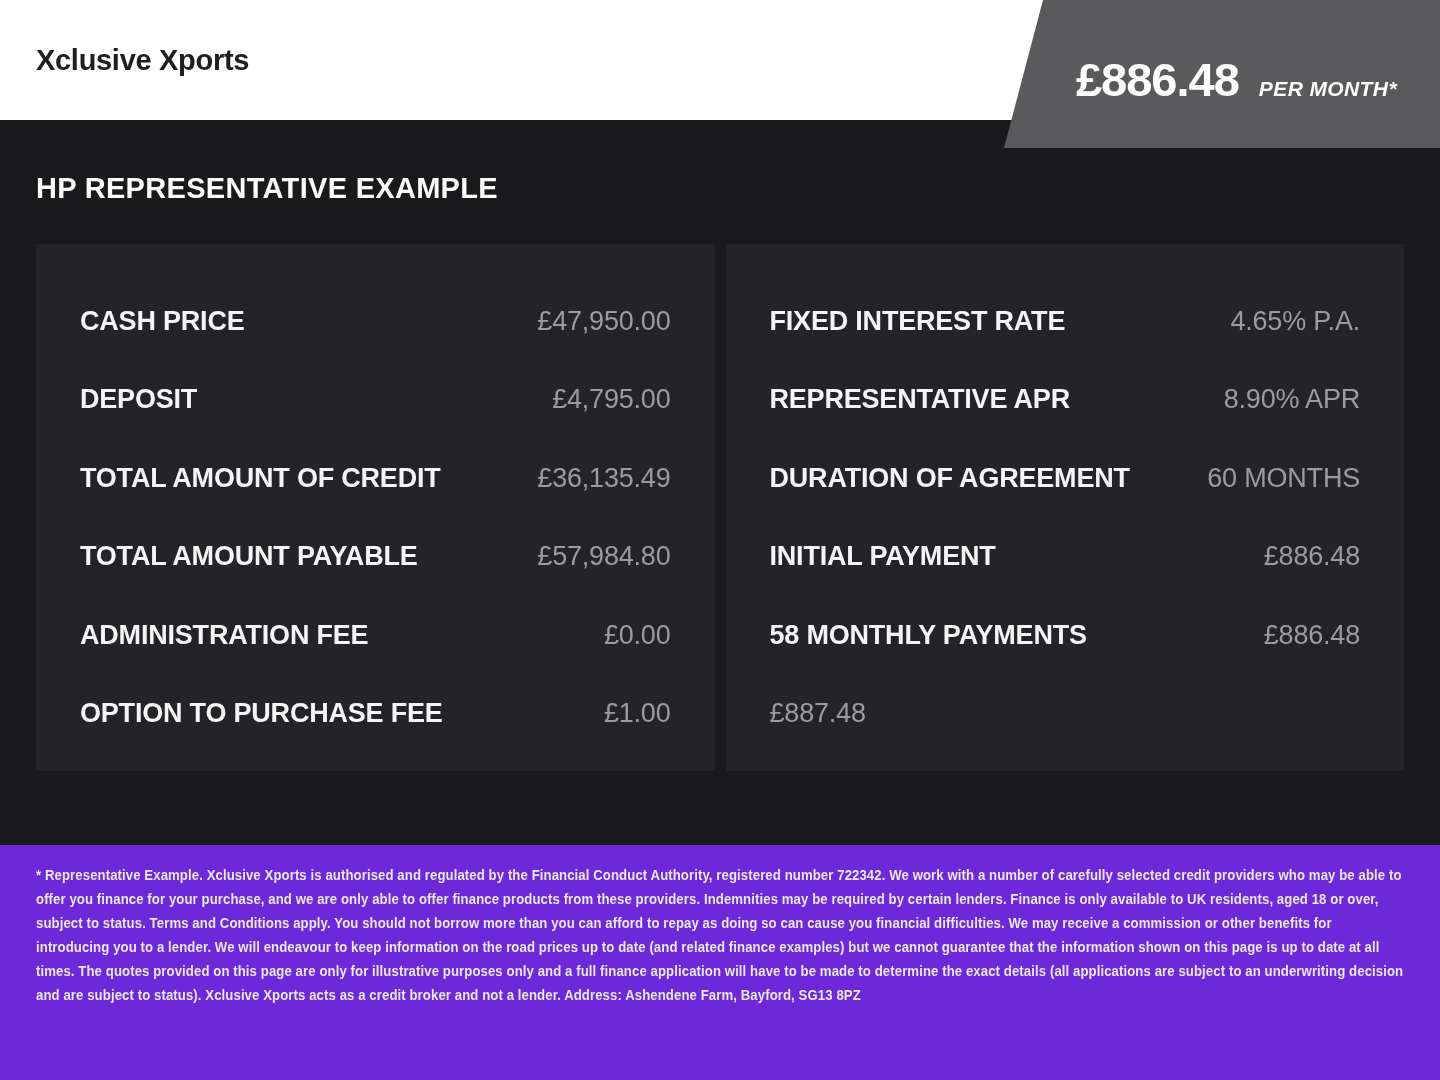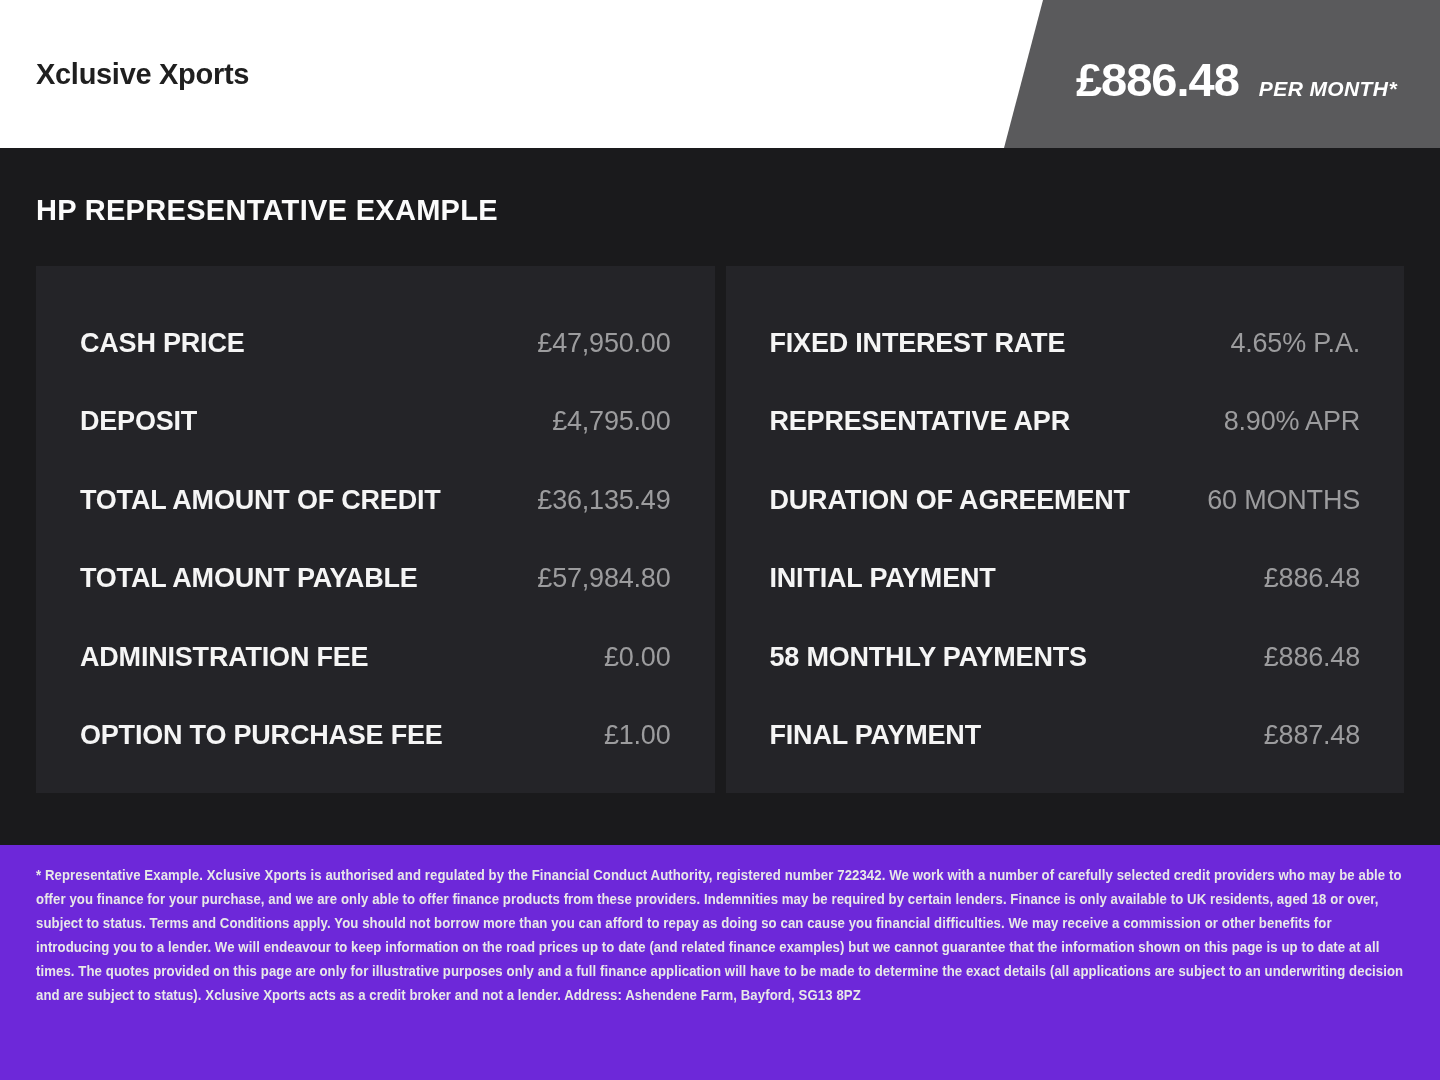--- a/index.html
+++ b/index.html
@@ -8,21 +8,21 @@
     font-family:"Liberation Sans", sans-serif;
     background:#1a1a1c;
     display:flex;
     flex-direction:column;
     overflow:hidden;
   }
 
   
   .header {
     position:relative;
-    height:148px;
+    height:120px;
     background:#ffffff;
     flex:0 0 auto;
   }
   .brand {
     position:absolute;
     left:36px; top:50%;
     transform:translateY(-50%);
     font-size:29px;
     font-weight:700;
     letter-spacing:-0.3px;
@@ -51,26 +51,25 @@
     font-size:21px;
     font-weight:700;
     letter-spacing:0.4px;
     color:#ffffff;
     font-style:italic;
   }
 
   
   .main { flex:1 1 auto; padding:0 36px; }
   .page-title {
-    padding-top:30px;
+    padding-top:52px;
     font-size:29px;
     font-weight:700;
     letter-spacing:0.3px;
     color:#fbfbfb;
-    margin-top:16px;
   }
   .panels {
     display:flex;
     gap:11px;
     margin-top:39px;
   }
   .panel {
     flex:1 1 0;
     height:527px;
     background:#242428;
@@ -179,21 +178,20 @@
       </div>
       <div class="finance-row">
         <span class="label">INITIAL PAYMENT</span>
         <span class="value">£886.48</span>
       </div>
       <div class="finance-row">
         <span class="label">58 MONTHLY PAYMENTS</span>
         <span class="value">£886.48</span>
       </div>
       <div class="finance-row">
-        <span class="label">FINAL PAYMENT</span>
         <span class="value">£887.48</span>
       </div>
     </div>
 
   </div>
 </div>
 
 <div class="footer">
   <p class="disclaimer">* Representative Example. Xclusive Xports is authorised and regulated by the Financial Conduct Authority, registered number 722342. We work with a number of carefully selected credit providers who may be able to offer you finance for your purchase, and we are only able to offer finance products from these providers. Indemnities may be required by certain lenders. Finance is only available to UK residents, aged 18 or over, subject to status. Terms and Conditions apply. You should not borrow more than you can afford to repay as doing so can cause you financial difficulties. We may receive a commission or other benefits for introducing you to a lender. We will endeavour to keep information on the road prices up to date (and related finance examples) but we cannot guarantee that the information shown on this page is up to date at all times. The quotes provided on this page are only for illustrative purposes only and a full finance application will have to be made to determine the exact details (all applications are subject to an underwriting decision and are subject to status). Xclusive Xports acts as a credit broker and not a lender. Address: Ashendene Farm, Bayford, SG13 8PZ</p>
 </div>

